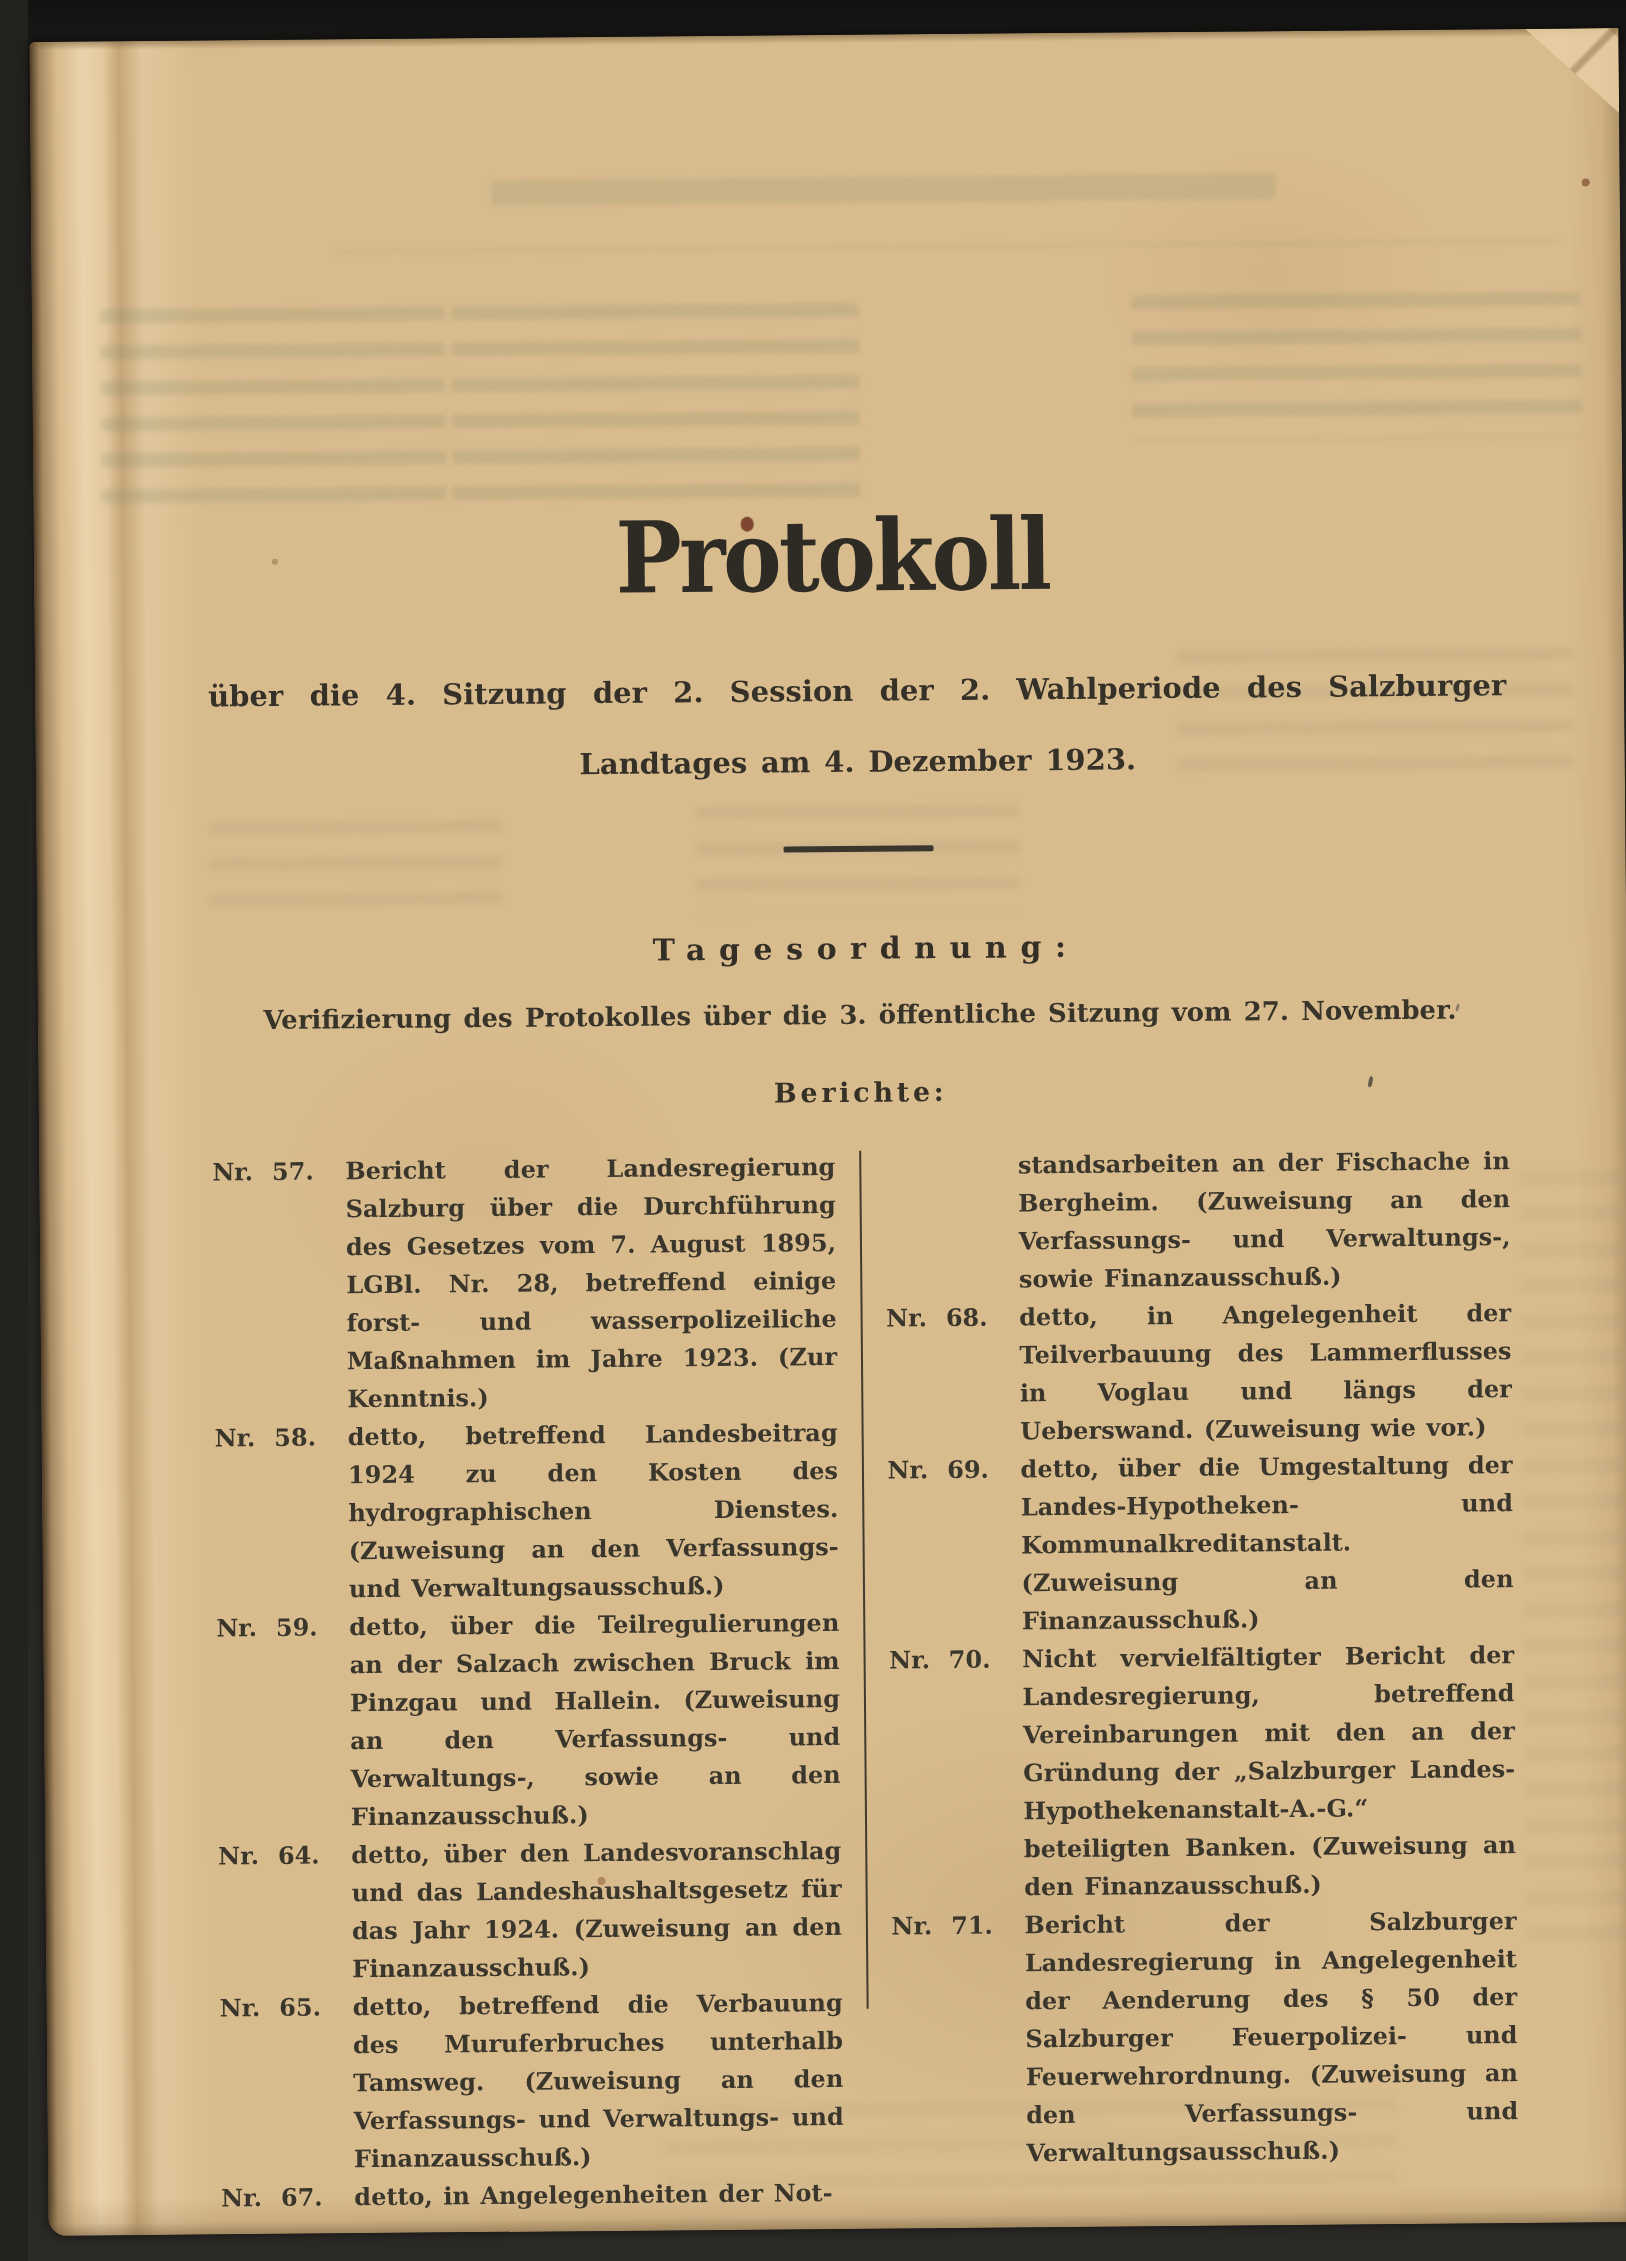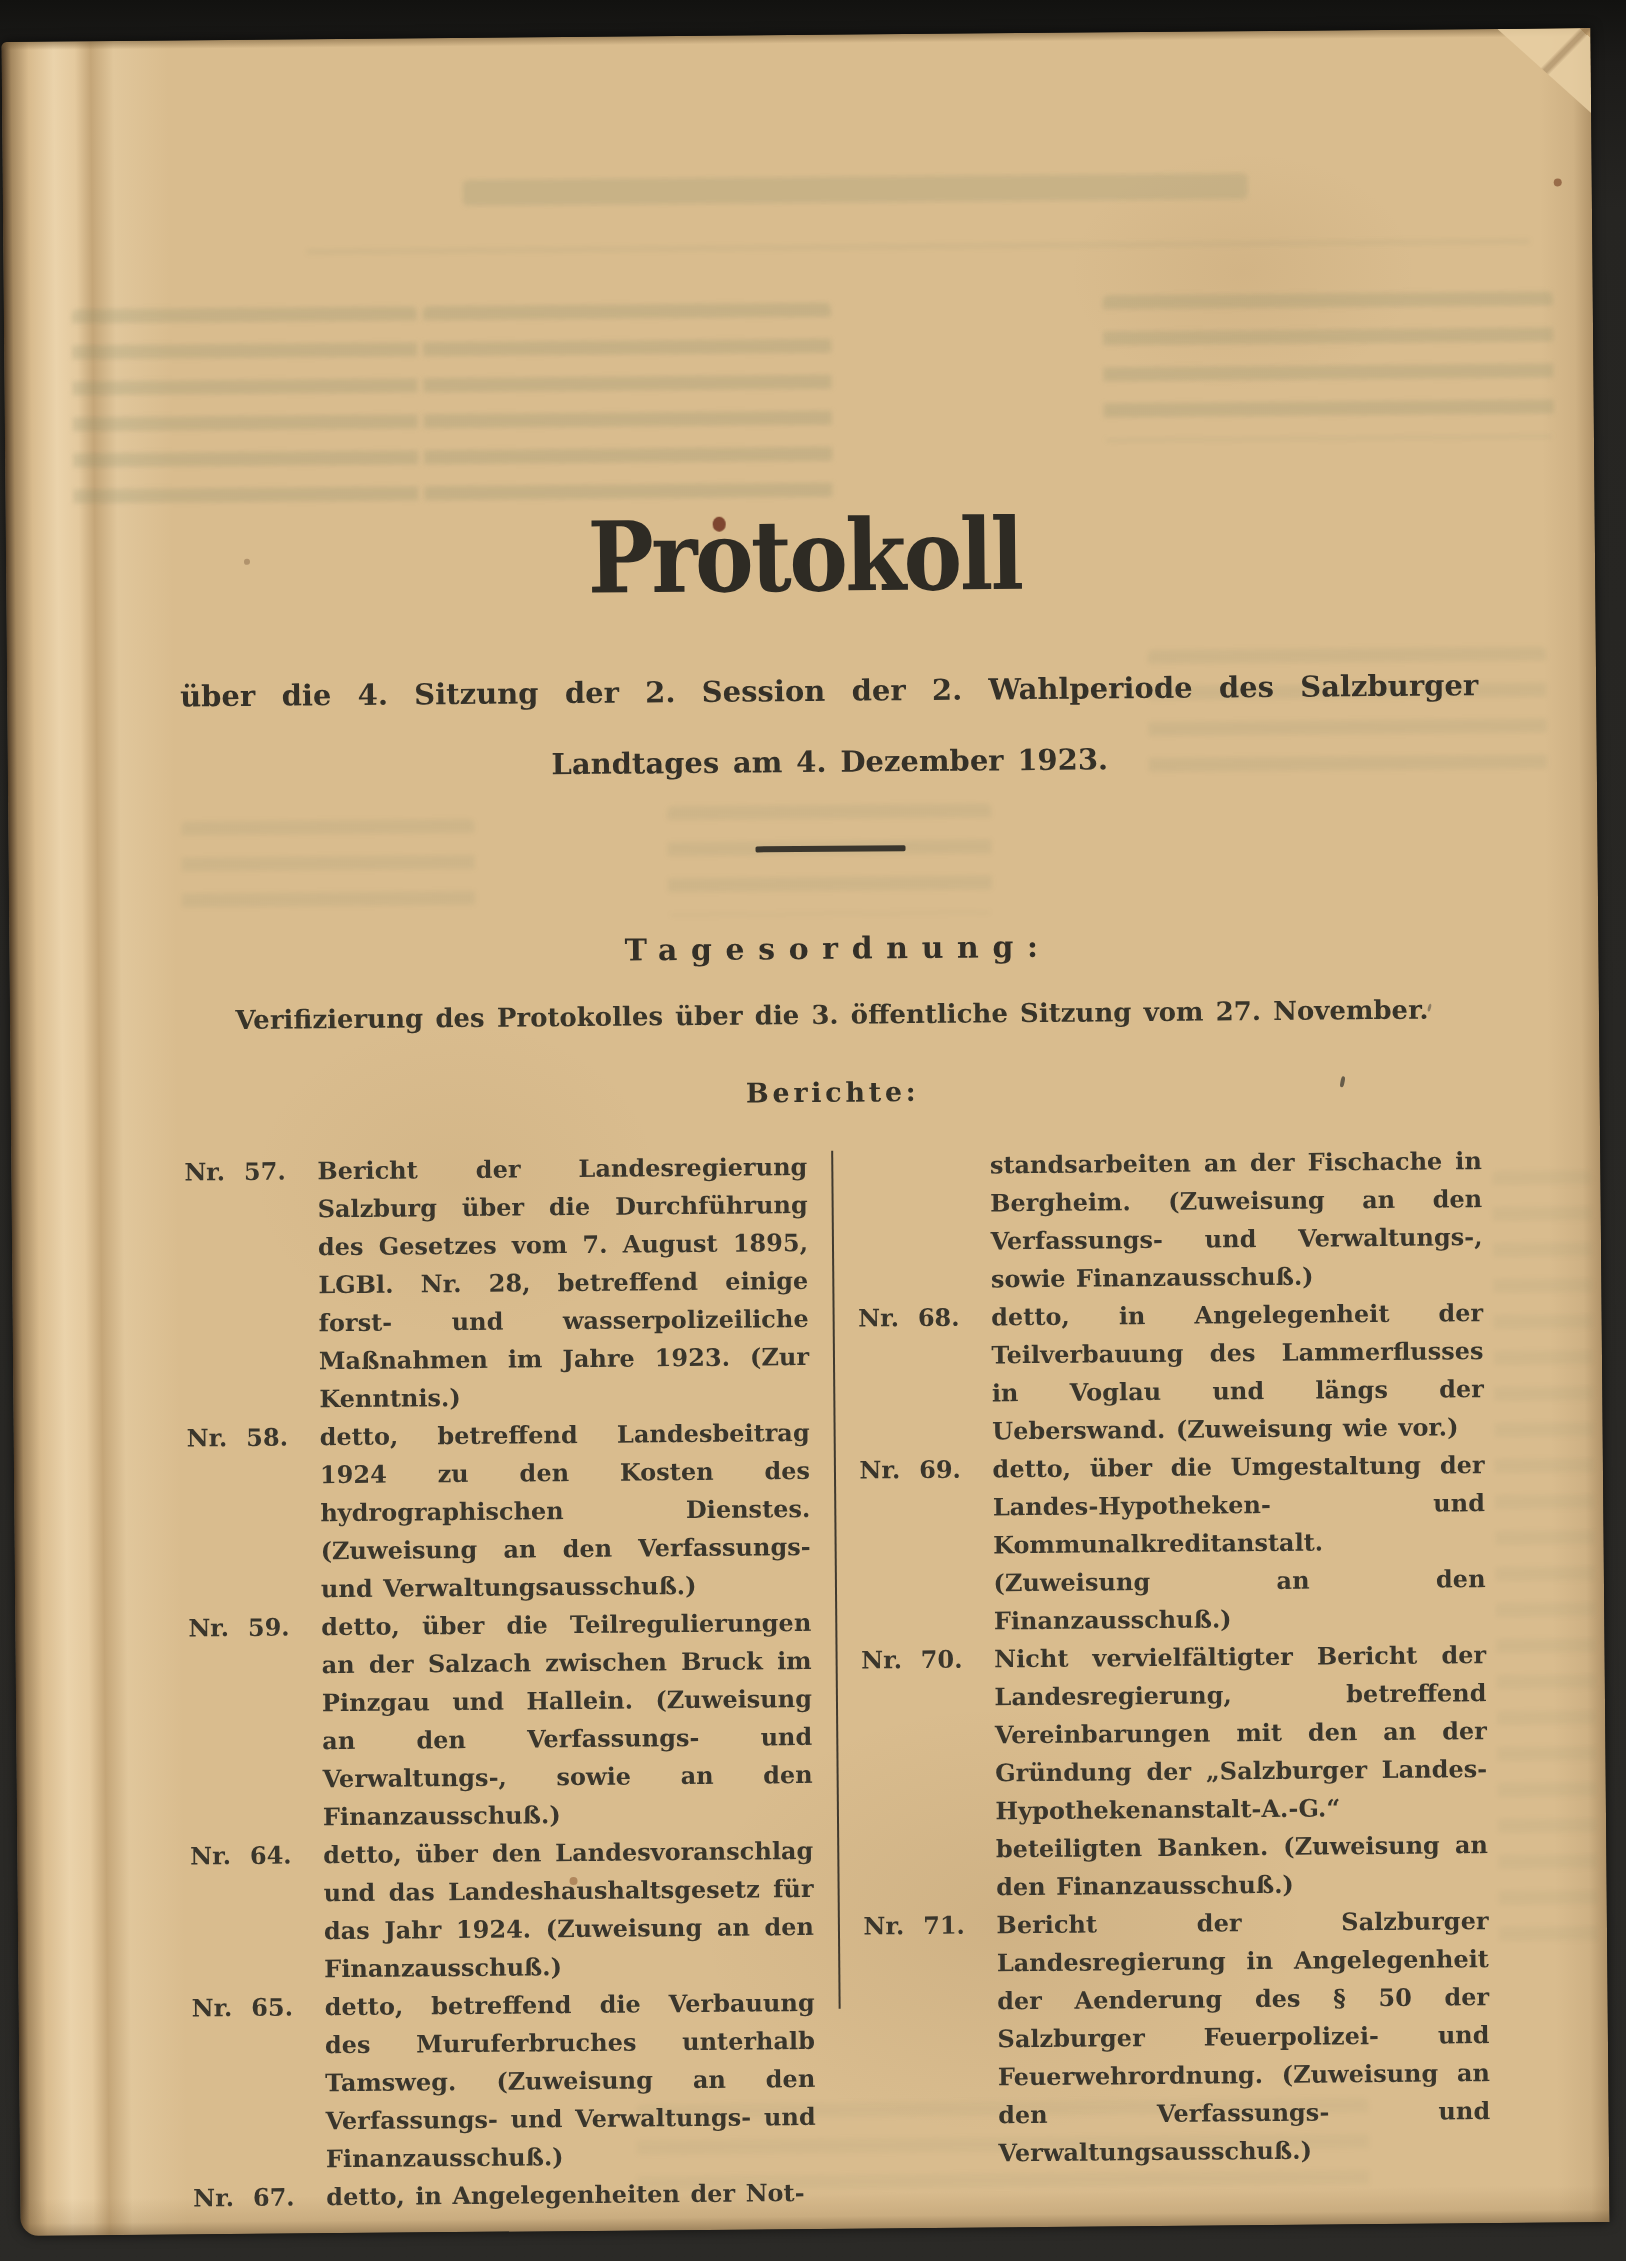--- a/index.html
+++ b/index.html
@@ -6,20 +6,21 @@
     margin:0; padding:0;
     width:1626px; height:2261px;
     overflow:hidden;
     font-family:"DejaVu Serif", serif;
     background:#23221f;
   }
   .scan{
     position:absolute; inset:0;
     background:
       linear-gradient(180deg, #121210 0, #1c1b19 63px, #262522 209px, #2b2a27 100%);
+    margin-left: 28px;
   }
   .page{
     position:absolute;
     left:10.5px; top:35px;
     width:1589px; height:2194px;
     transform:rotate(-0.5deg);
     background-color:#d9bc8e;
     background-image:
       linear-gradient(180deg, rgba(115,90,55,.55) 0, rgba(115,90,55,0) 8.4px),
       linear-gradient(0deg, rgba(105,80,48,.5) 0, rgba(140,110,70,.2) 12.6px, rgba(0,0,0,0) 37px),

